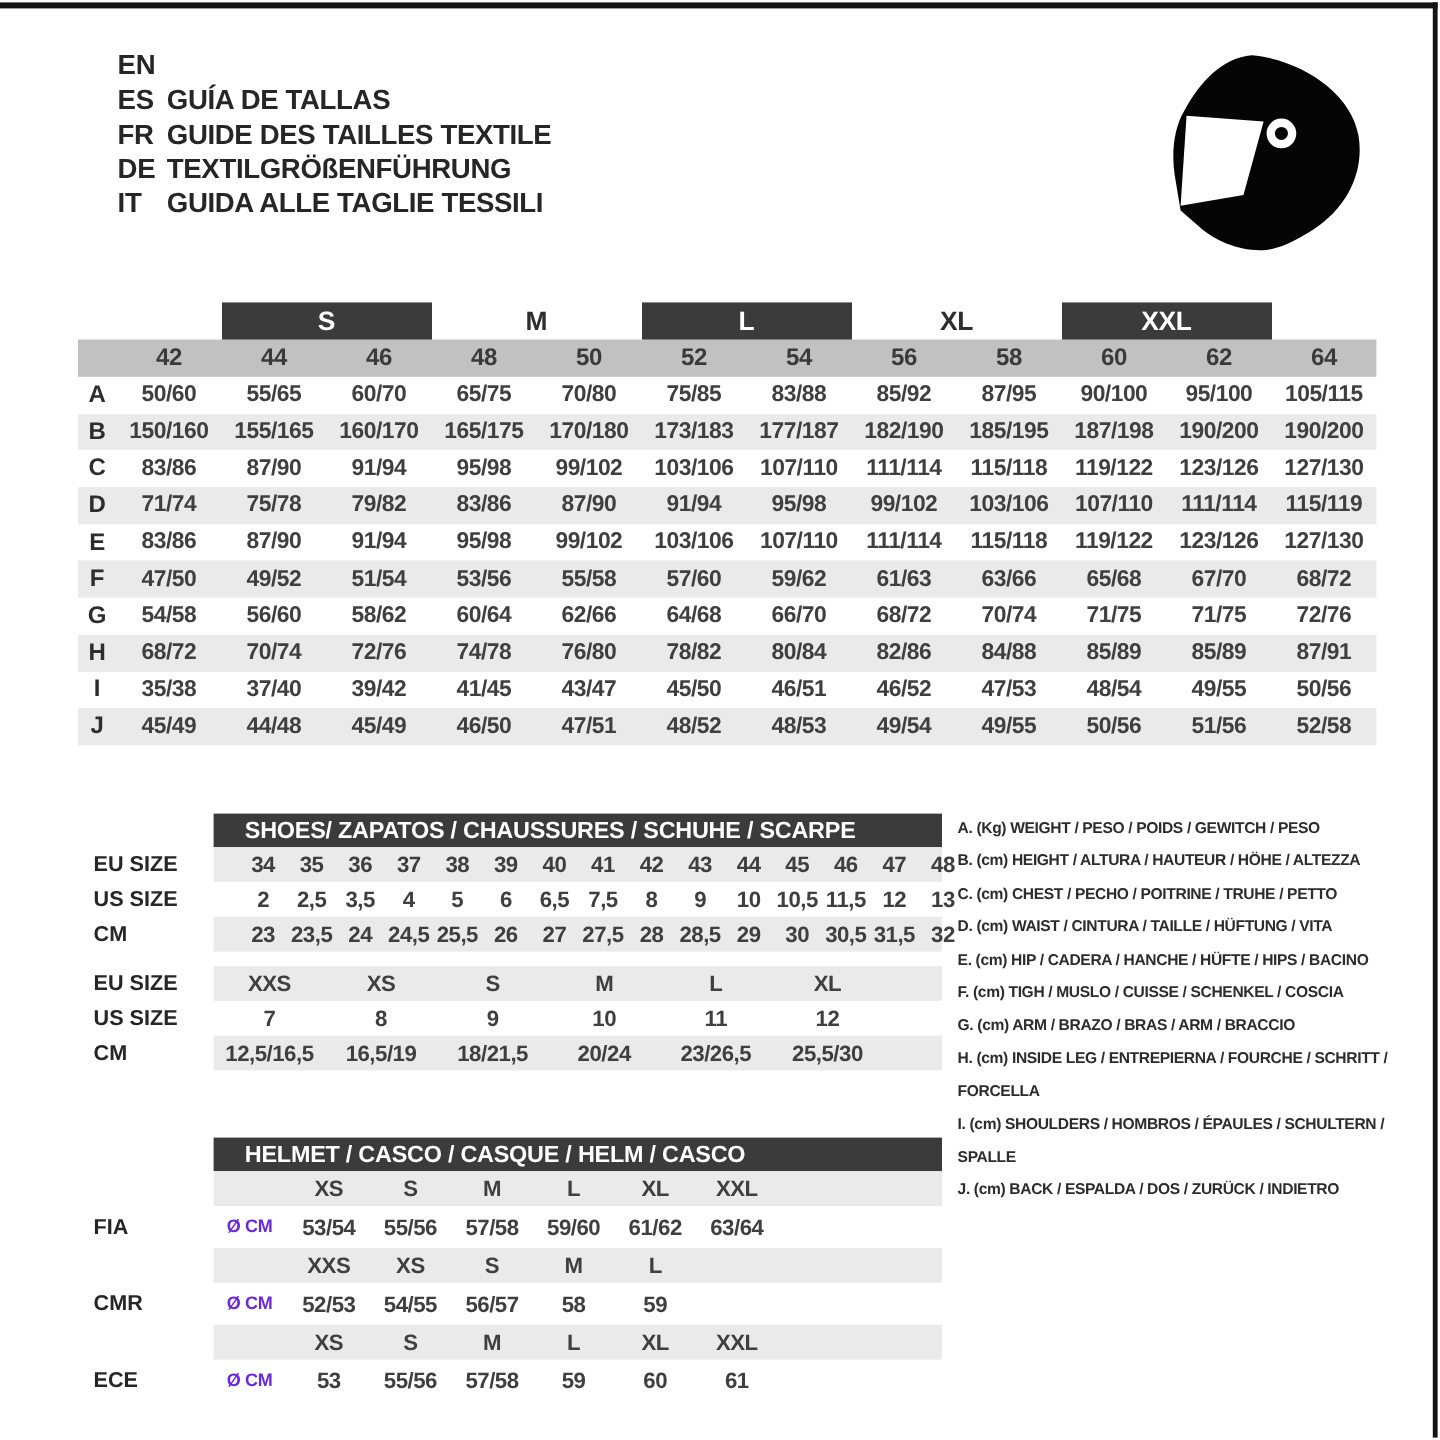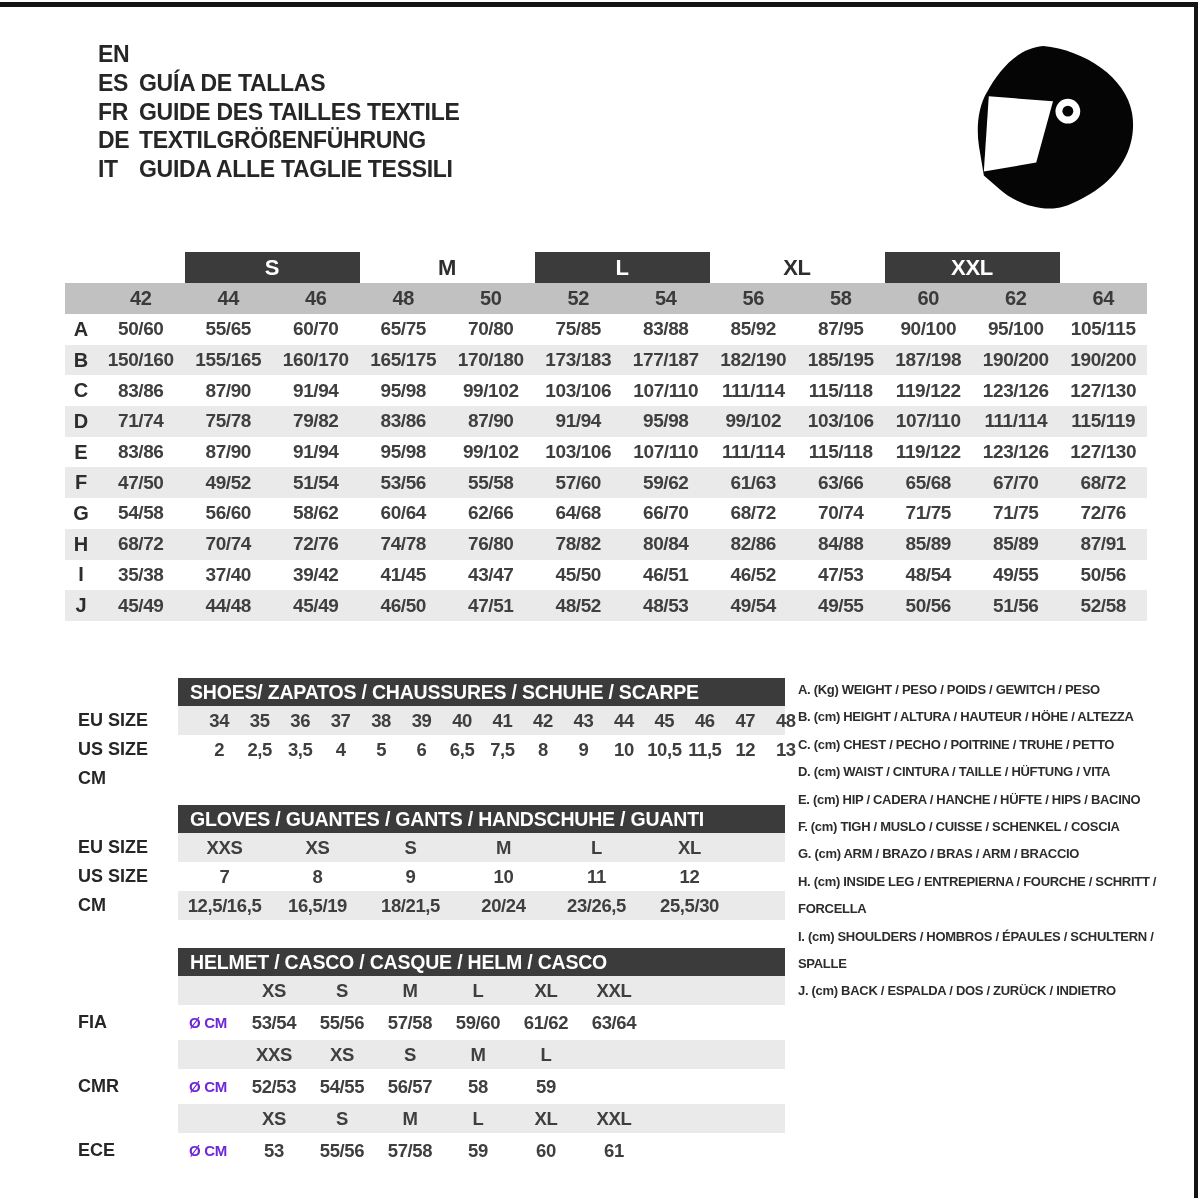--- a/index.html
+++ b/index.html
@@ -23,21 +23,21 @@
   .mt-band .mt-cell{font-size:20px;color:#3a3a3a;}
   .mt-group{display:flex;align-items:center;justify-content:center;font-size:22px;color:#2e2e2e;height:31px;letter-spacing:-0.3px;}
   .mt-group.box{background:#3b3b3b;color:#ffffff;}
   .mt-label{font-size:20px;color:#2d2d2d;text-align:center;}
   .mt-cell{text-align:center;font-size:19px;letter-spacing:-0.4px;}
   .shade{background:#eaeaea;}
 
   
   .sec{position:absolute;}
   .bar{margin-left:113px;width:607px;height:28px;background:#3b3b3b;color:#ffffff;display:flex;align-items:center;
-       padding-left:12px;font-size:19.5px;letter-spacing:-0.2px;box-sizing:border-box;white-space:nowrap;}
+       padding-left:26px;font-size:19.5px;letter-spacing:-0.2px;box-sizing:border-box;white-space:nowrap;}
   .lt-row{display:flex;height:29px;}
   .lt-label{width:113px;display:flex;align-items:center;padding-left:13px;font-size:18px;color:#262626;box-sizing:border-box;}
   .lt-vals{width:607px;}
   .lt-vals.shaded{background:#eaeaea;}
   .vgrid{display:grid;height:100%;align-items:center;}
   .shoes .vgrid{grid-template-columns:repeat(15,1fr);width:607px;padding-left:21px;}
   .gloves .vgrid{grid-template-columns:repeat(6,1fr);width:558px;}
   .vcell{text-align:center;font-size:18.5px;letter-spacing:-0.4px;}
 
   
@@ -306,26 +306,44 @@
             <div class="vcell">10</div>
             <div class="vcell">10,5</div>
             <div class="vcell">11,5</div>
             <div class="vcell">12</div>
             <div class="vcell">13</div>
           </div>
         </div>
       </div>
       <div class="lt-row">
         <div class="lt-label">CM</div>
+        <div class="lt-vals shaded">
+          <div class="vgrid">
+            <div class="vcell">23</div>
+            <div class="vcell">23,5</div>
+            <div class="vcell">24</div>
+            <div class="vcell">24,5</div>
+            <div class="vcell">25,5</div>
+            <div class="vcell">26</div>
+            <div class="vcell">27</div>
+            <div class="vcell">27,5</div>
+            <div class="vcell">28</div>
+            <div class="vcell">28,5</div>
+            <div class="vcell">29</div>
+            <div class="vcell">30</div>
+            <div class="vcell">30,5</div>
+            <div class="vcell">31,5</div>
+            <div class="vcell">32</div>
+          </div>
+        </div>
       </div>
     </div>
 </div>
 
 <div id="gloves" class="sec gloves" style="left:65px;top:805px;">
-  <div class="bar">GLOVES / GUANTES / GANTS / HANDSCHUHE / GUANTI</div>
   <div class="rows">
       <div class="lt-row">
         <div class="lt-label">EU SIZE</div>
         <div class="lt-vals shaded">
           <div class="vgrid">
             <div class="vcell">XXS</div>
             <div class="vcell">XS</div>
             <div class="vcell">S</div>
             <div class="vcell">M</div>
             <div class="vcell">L</div>

